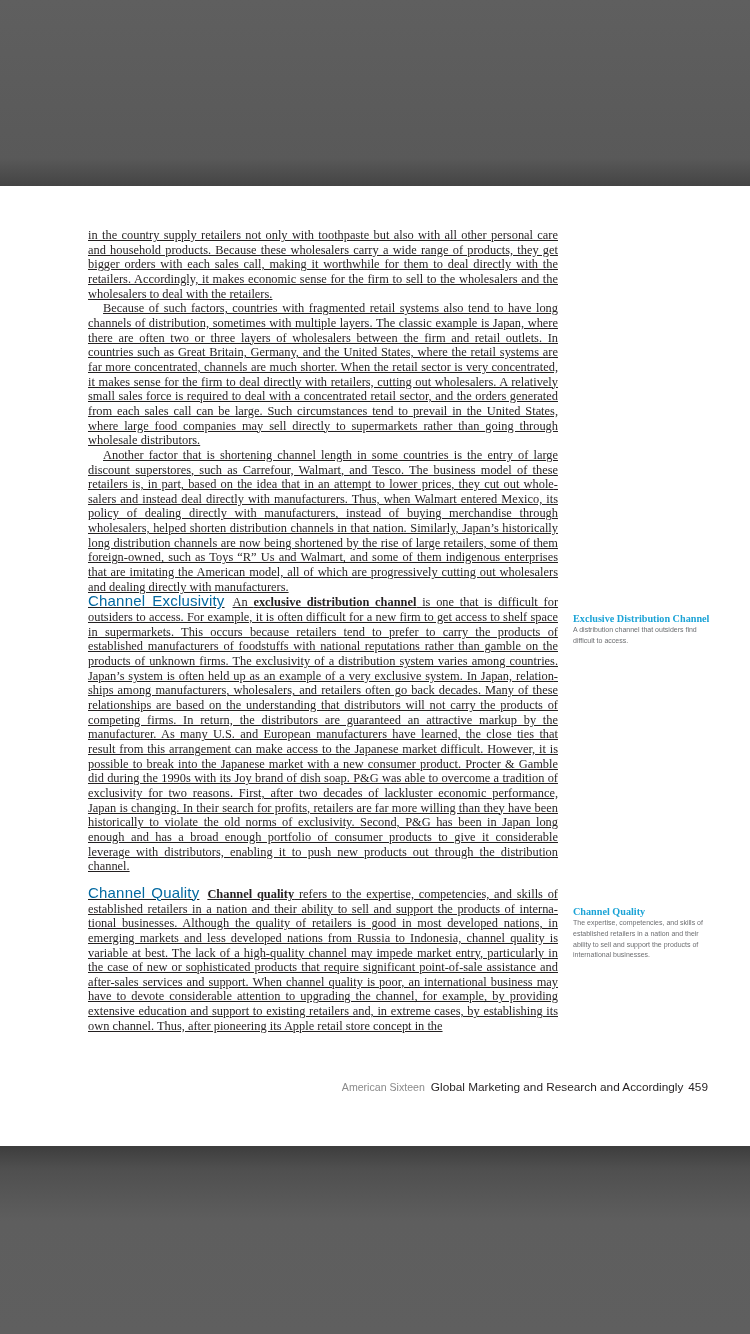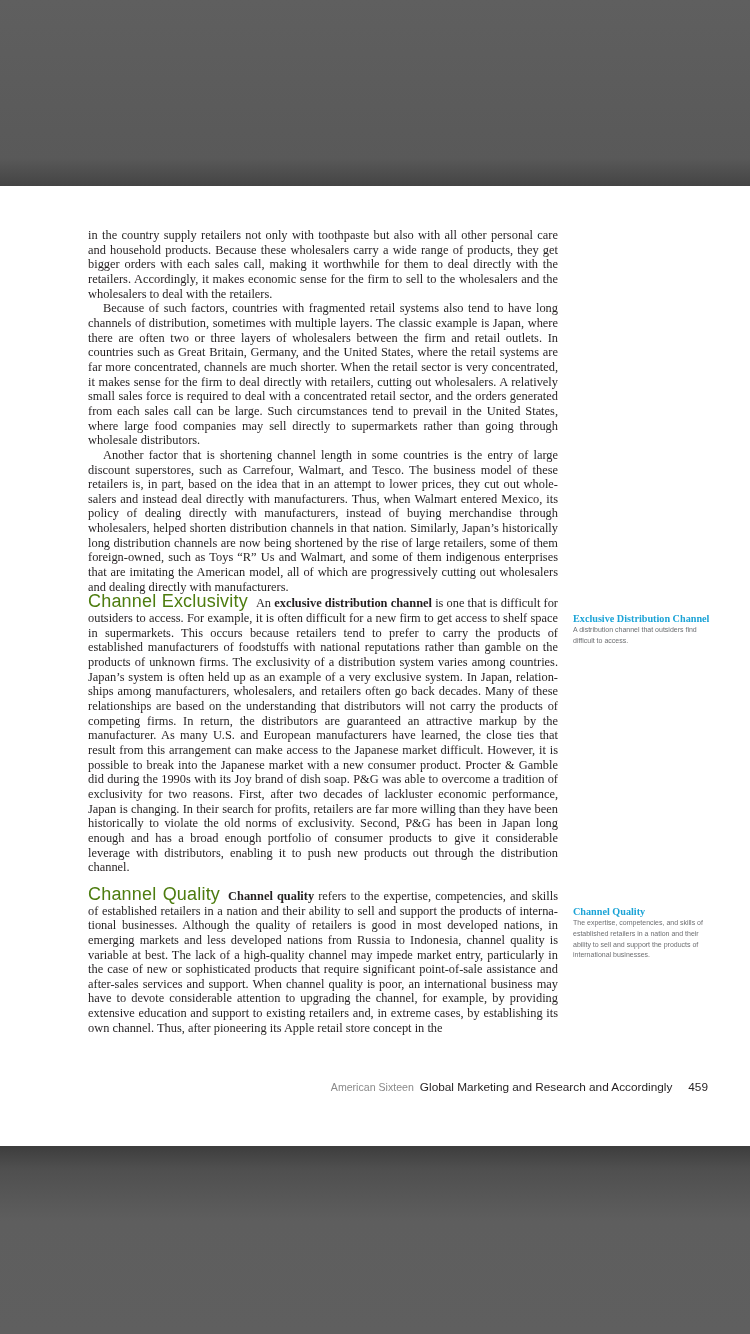--- a/index.html
+++ b/index.html
@@ -19,27 +19,27 @@
   }
   .page {
     position: absolute; left: 0; top: 186px; width: 750px; height: 960px;
     background: #ffffff;
   }
   .body-col {
     position: absolute; left: 88px; top: 42px; width: 470px;
     font-size: 12.4px; line-height: 14.65px; color: #231f20;
     text-align: justify; hyphens: manual;
   }
-  .body-col p { margin: 0; }
+  .body-col p { margin: 0; text-decoration: underline; }
   .body-col p.indent { text-indent: 15px; }
   .section { margin-top: 13px; }
   .section + .section { margin-top: 12px; }
   .sec-head {
     font-family: "Liberation Sans", sans-serif;
-    color: #4d7c0f; font-size: 18px; margin-right: 8px;
+    color: #0369a1; font-size: 15px; margin-right: 8px;
     letter-spacing: 0.2px;
   }
   .term { font-weight: bold; }
   .margin-note {
     position: absolute; left: 573px; width: 140px;
   }
   .mn-title {
     font-family: "Liberation Serif", serif; font-weight: bold;
     color: #1ba3d6; font-size: 10.2px; line-height: 12px;
   }
@@ -47,21 +47,21 @@
     font-family: "Liberation Sans", sans-serif;
     color: #6d6e71; font-size: 7px; line-height: 10.8px;
   }
   .footer {
     position: absolute; right: 42px; top: 894px;
     font-family: "Liberation Sans", sans-serif; font-size: 11.8px;
     white-space: nowrap;
   }
   .ft-chapter { color: #8a8a8a; font-size: 10.6px; margin-right: 6px; }
   .ft-title { color: #231f20; }
-  .ft-page { color: #231f20; margin-left: 16px; }
+  .ft-page { color: #231f20; margin-left: 5px; }
 </style>
 </head>
 <body>
 
 <div class="bg-top"></div>
 
 <div class="page">
   <div class="body-col">
     <p>in the country supply retailers not only with toothpaste but also with all other personal care and household products. Because these wholesalers carry a wide range of products, they get bigger orders with each sales call, making it worthwhile for them to deal directly with the retailers. Accordingly, it makes economic sense for the firm to sell to the wholesalers and the wholesalers to deal with the retailers.</p>
     <p class="indent">Because of such factors, countries with fragmented retail systems also tend to have long channels of distribution, sometimes with multiple layers. The classic example is Japan, where there are often two or three layers of wholesalers between the firm and retail outlets. In countries such as Great Britain, Germany, and the United States, where the retail systems are far more concentrated, channels are much shorter. When the retail sector is very con­centrated, it makes sense for the firm to deal directly with retailers, cutting out wholesalers. A relatively small sales force is required to deal with a concentrated retail sector, and the orders generated from each sales call can be large. Such circumstances tend to prevail in the United States, where large food companies may sell directly to supermarkets rather than going through wholesale distributors.</p>

